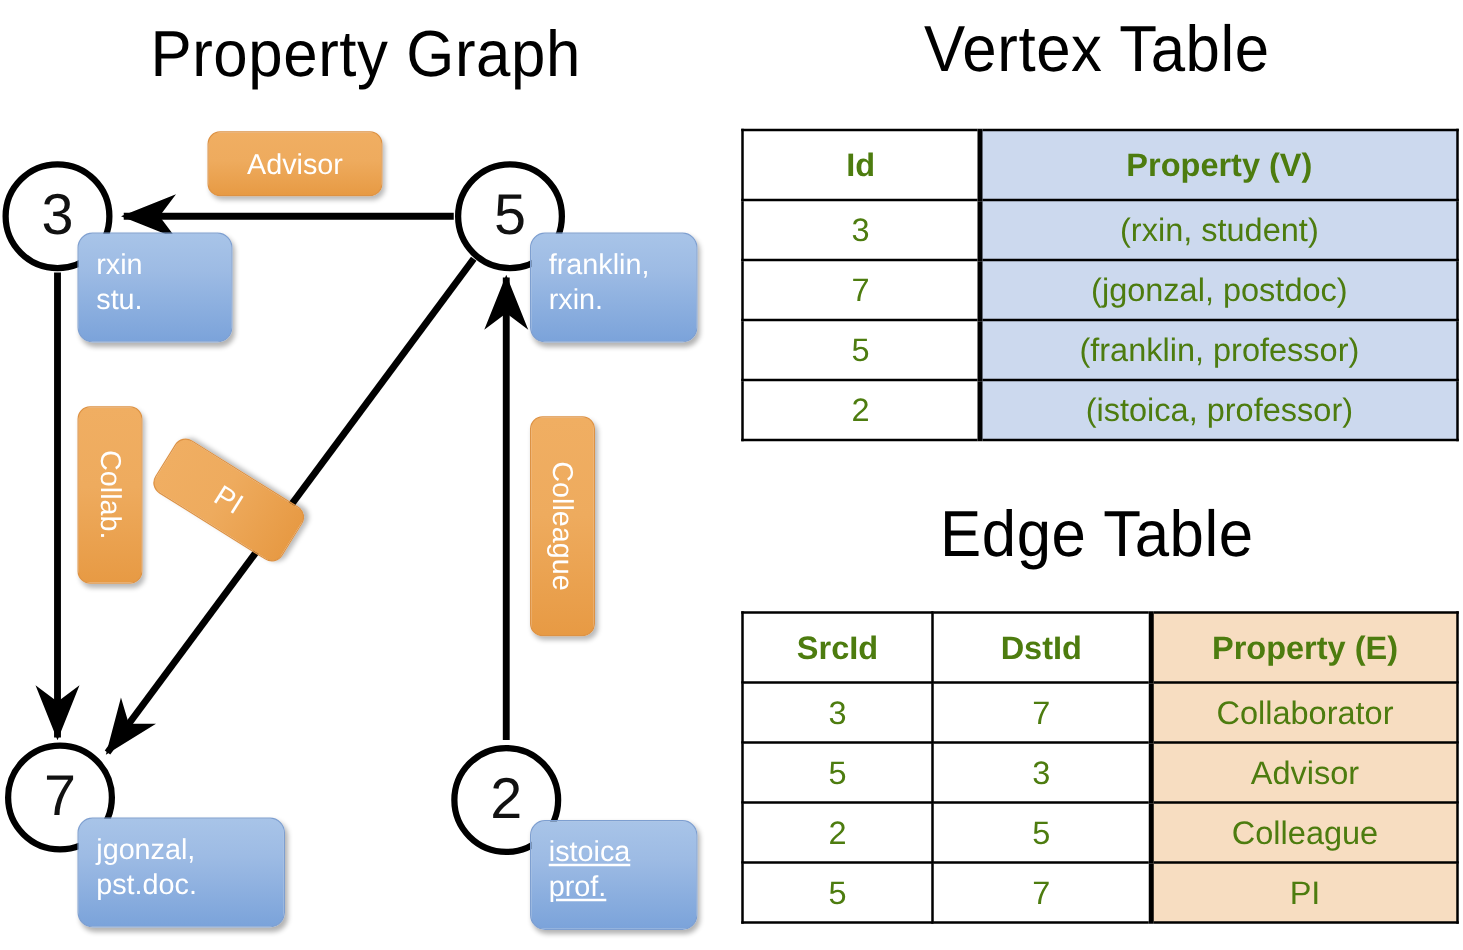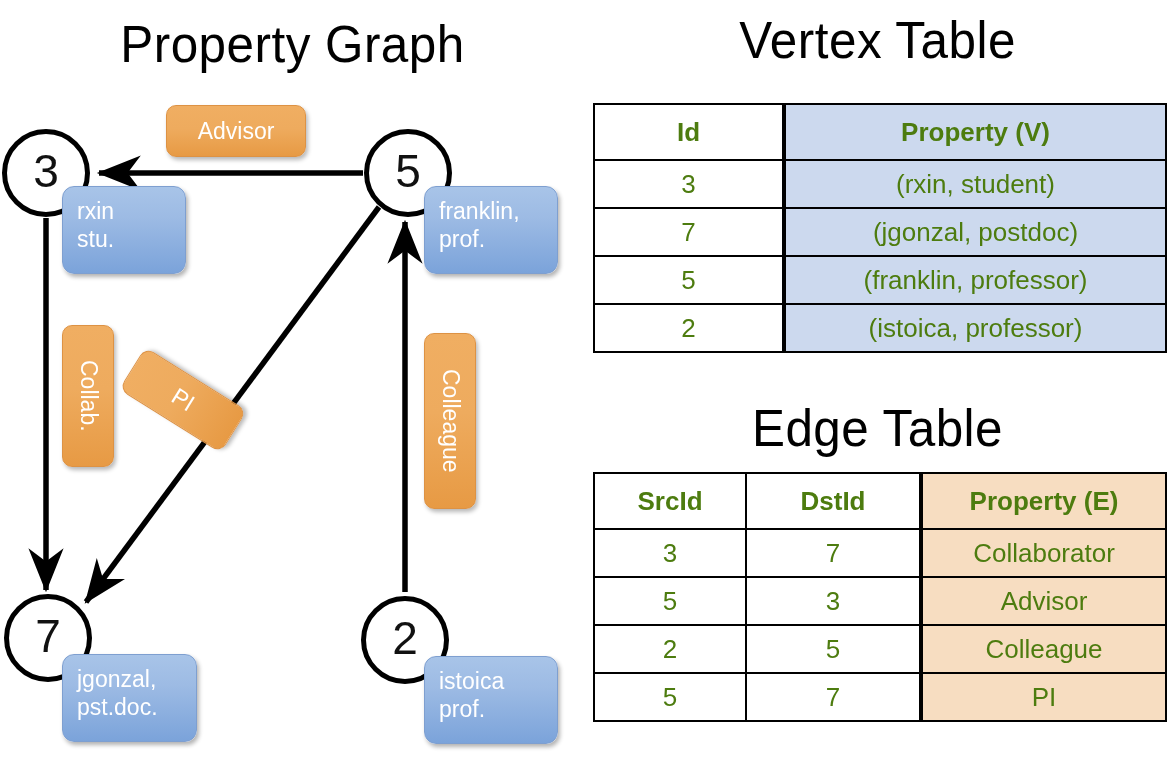--- a/index.html
+++ b/index.html
@@ -123,21 +123,21 @@
   .tbl th {
     font-weight: 700;
     font-size: 26px;
     height: 54px;
     line-height: 54px;
   }
   .tbl .sep-left { border-left-width: 4px; }
   .vtbl { left: 593px; top: 103px; width: 572px; }
   .vtbl col.c-id   { width: 190px; }
   .vtbl col.c-prop { width: 382px; }
-  .etbl { left: 593px; top: 472px; width: 572px; }
+  .etbl { left: 593px; top: 489px; width: 572px; }
   .etbl col.c-src  { width: 152px; }
   .etbl col.c-dst  { width: 175px; }
   .etbl col.c-prop { width: 245px; }
 
   .cell-blue   { background: #ccd9ee; }
   .cell-orange { background: #f7ddc1; }
 </style>
 </head>
 <body>
 
@@ -177,26 +177,26 @@
       <span>7</span>
     </div>
     <div class="node" style="left:361px; top:506px;">
       <span>2</span>
     </div>
 
     <div class="prop-bubble" style="left:62px; top:96px; width:124px; height:88px;">rxin
 stu.</div>
 
     <div class="prop-bubble" style="left:424px; top:96px; width:134px; height:88px;">franklin,
-prof.</div>
-
-    <div class="prop-bubble" style="left:62px; top:564px; width:135px; height:88px;">jgonzal,
+rxin.</div>
+
+    <div class="prop-bubble" style="left:62px; top:564px; width:166px; height:88px;">jgonzal,
 pst.doc.</div>
 
-    <div class="prop-bubble" style="left:424px; top:566px; width:134px; height:88px;">istoica
+    <div class="prop-bubble" style="left:424px; top:566px; width:134px; height:88px;text-decoration:underline;">istoica
 prof.</div>
 
     <div class="edge-label" style="left:166px; top:15px; width:140px; height:52px;">
       <span>Advisor</span>
     </div>
 
     <div class="edge-label vertical" style="left:62px; top:235px; width:52px; height:142px;">
       <span>Collab.</span>
     </div>
 

